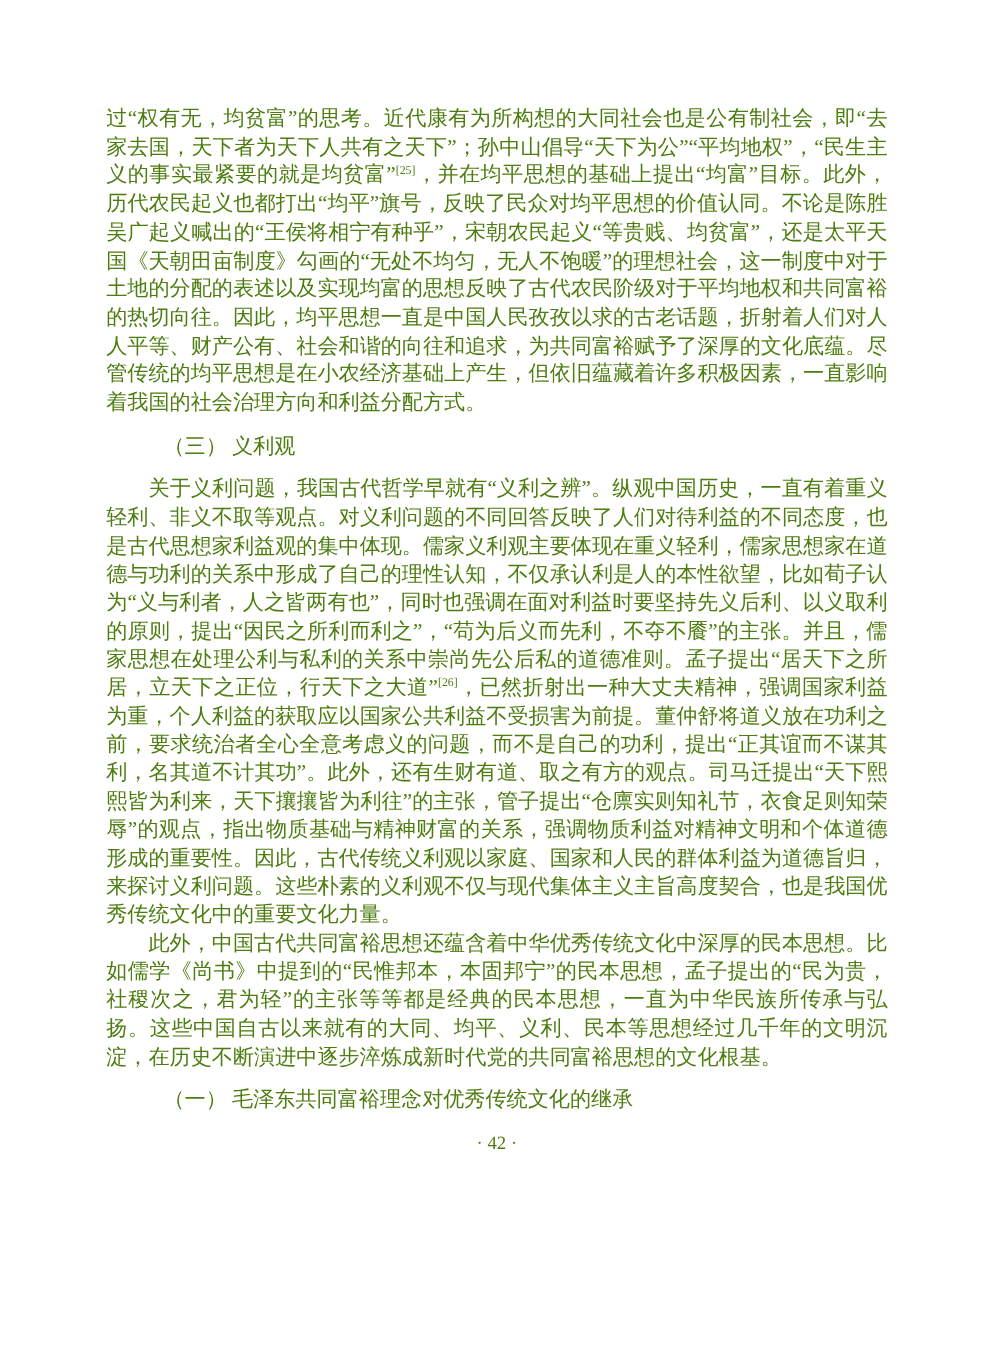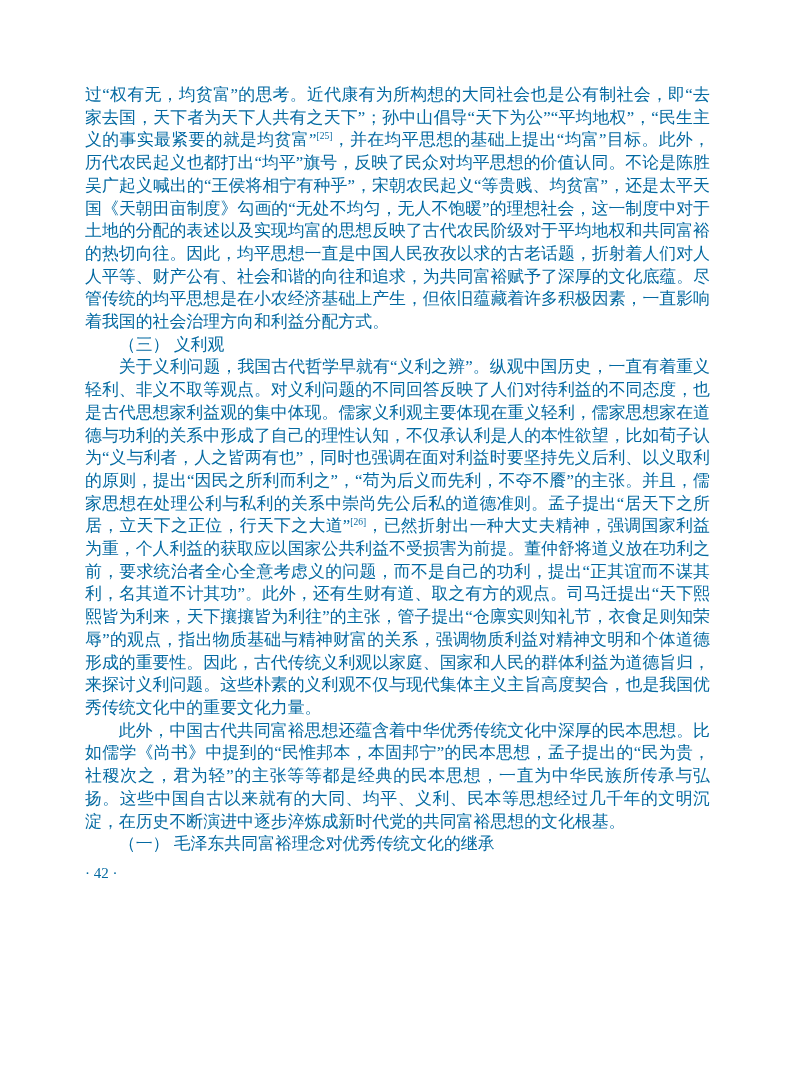--- a/index.html
+++ b/index.html
@@ -7,38 +7,38 @@
     padding: 0;
     background: #ffffff;
   }
   .page {
     position: relative;
     width: 793px;
     height: 1077px;
     box-sizing: border-box;
     padding: 84px 83px 0 85px;
     background: #ffffff;
-    color: #0369a1;
+    color: #4d7c0f;
     font-family: "Liberation Serif", "DejaVu Serif", serif;
     font-size: 16.9px;
     line-height: 22.7px;
     overflow: hidden;
   }
   .para {
     margin: 0;
     text-align: justify;
     text-justify: inter-ideograph;
     text-indent: 2em;
     word-break: break-all;
   }
   .para.flush {
     text-indent: 0;
   }
   .subheading {
-    margin: 0;
+    margin: 12px;
     font-size: 16.9px;
     line-height: 22.7px;
     font-weight: normal;
     text-indent: 2em;
   }
   .mainheading {
     margin: 10px 0 13px 0;
     font-size: 17px;
     line-height: 22.7px;
     font-weight: bold;
@@ -49,21 +49,21 @@
   sup.fnref {
     font-size: 9.5px;
     line-height: 0;
     vertical-align: 6px;
     letter-spacing: 0;
   }
   .pagenum {
     margin-top: 6px;
     font-size: 15px;
     line-height: 22px;
-    text-align: left;
+    text-align: center;
   }
 </style>
 </head>
 <body>
 
 <div class="page">
   <p class="para flush">过“权有无，均贫富”的思考。近代康有为所构想的大同社会也是公有制社会，即“去家去国，天下者为天下人共有之天下”；孙中山倡导“天下为公”“平均地权”，“民生主义的事实最紧要的就是均贫富”<sup class="fnref">[25]</sup>，并在均平思想的基础上提出“均富”目标。此外，历代农民起义也都打出“均平”旗号，反映了民众对均平思想的价值认同。不论是陈胜吴广起义喊出的“王侯将相宁有种乎”，宋朝农民起义“等贵贱、均贫富”，还是太平天国《天朝田亩制度》勾画的“无处不均匀，无人不饱暖”的理想社会，这一制度中对于土地的分配的表述以及实现均富的思想反映了古代农民阶级对于平均地权和共同富裕的热切向往。因此，均平思想一直是中国人民孜孜以求的古老话题，折射着人们对人人平等、财产公有、社会和谐的向往和追求，为共同富裕赋予了深厚的文化底蕴。尽管传统的均平思想是在小农经济基础上产生，但依旧蕴藏着许多积极因素，一直影响着我国的社会治理方向和利益分配方式。</p>
 
   <h3 class="subheading">（三） 义利观</h3>
 

